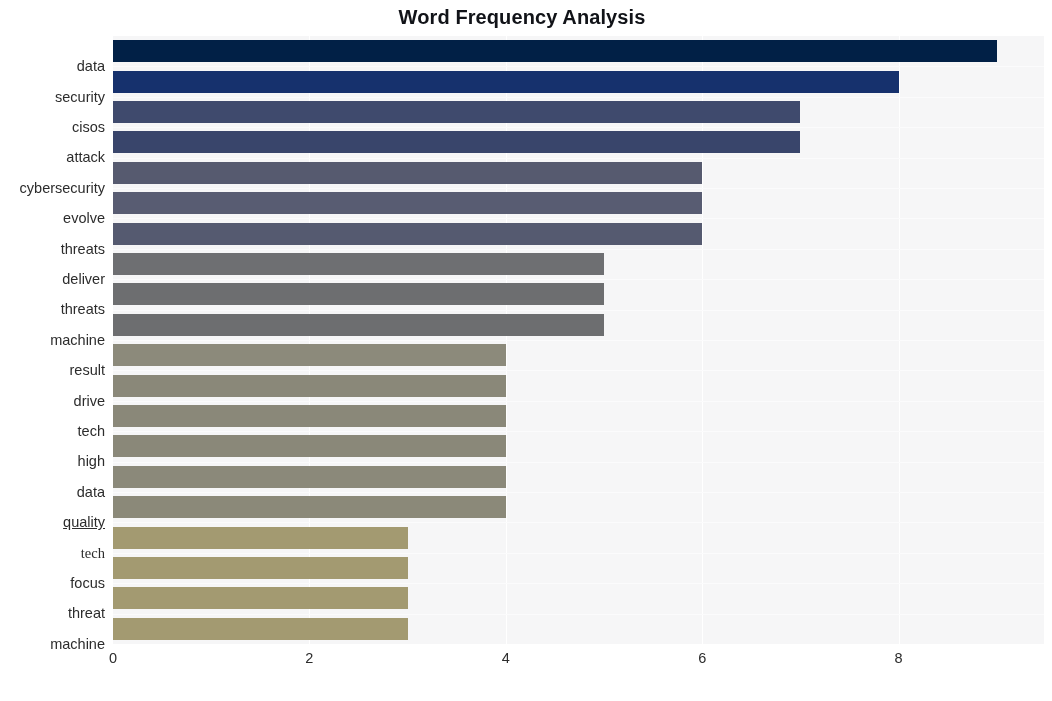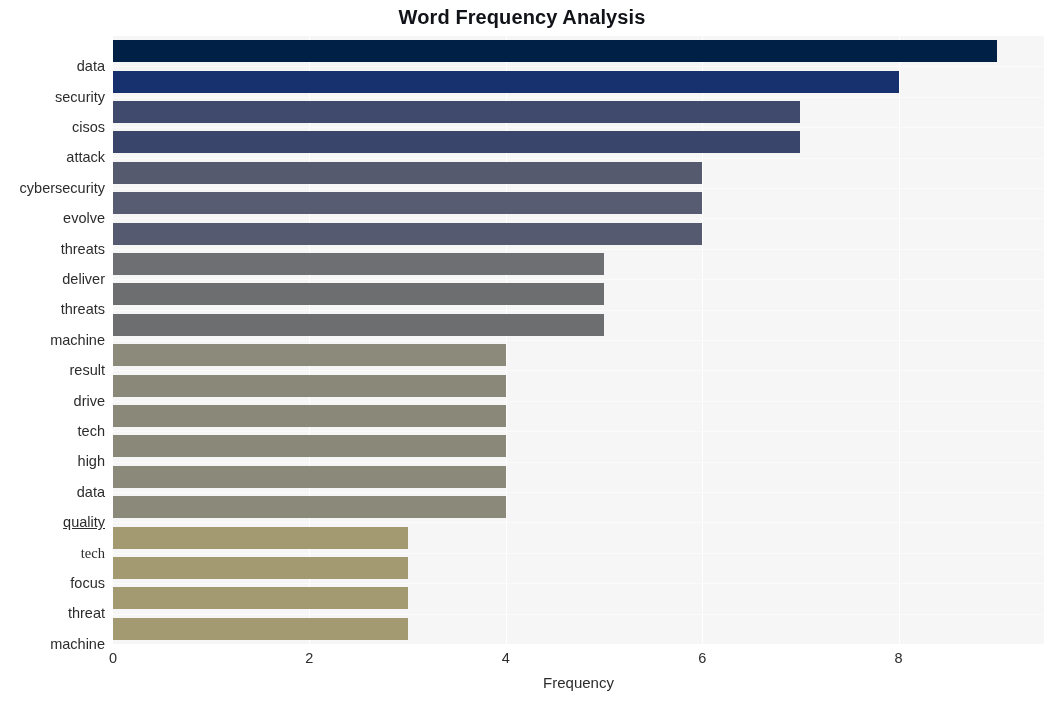--- a/index.html
+++ b/index.html
@@ -179,15 +179,14 @@
     </div>
 
   <div id="xlabels">
       <div class="xtick" style="left: 113px;">0</div>
       <div class="xtick" style="left: 309.414px;">2</div>
       <div class="xtick" style="left: 505.827px;">4</div>
       <div class="xtick" style="left: 702.241px;">6</div>
       <div class="xtick" style="left: 898.654px;">8</div>
     </div>
 
-  <div id="xaxis-title">Frequency</div>
 
 </div>
 
 </body></html>

